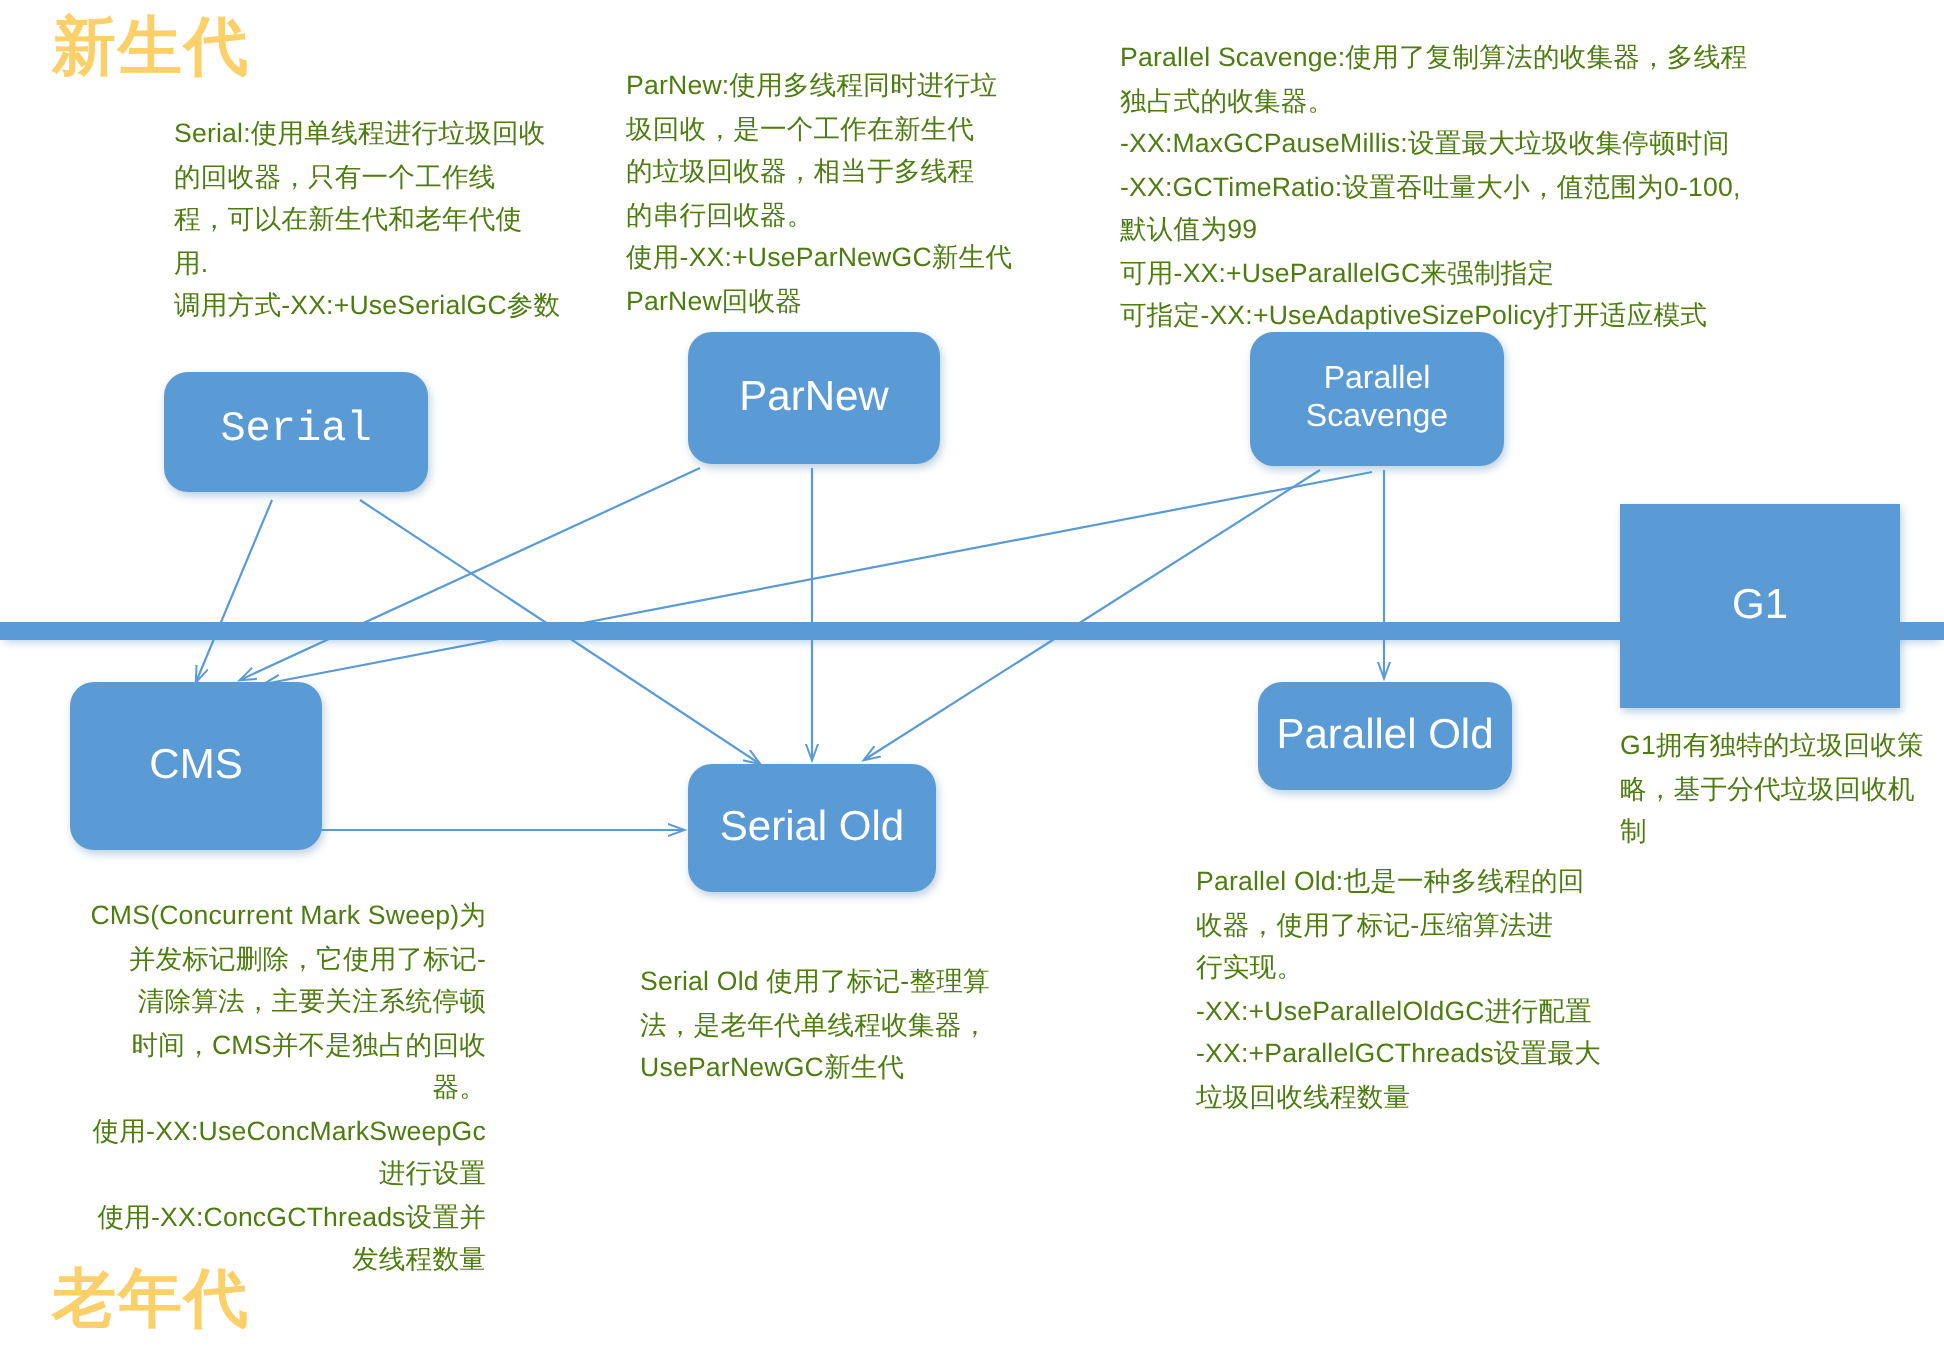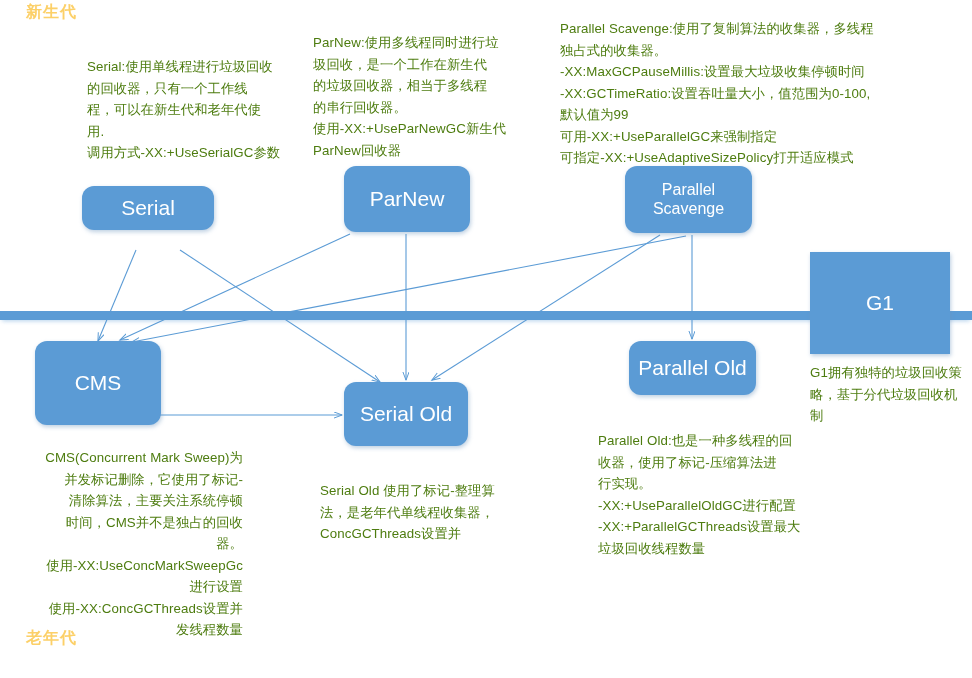--- a/index.html
+++ b/index.html
@@ -16,21 +16,21 @@
   }
   #canvas {
     position: absolute;
     left: 0; top: 0;
     width: 972px;
     height: 678px;
   }
   .gen-label {
     position: absolute;
     color: #fcd068;
-    font-size: 16px;
+    font-size: 32px;
     font-weight: bold;
     letter-spacing: 1px;
     white-space: nowrap;
     text-shadow: 0 1px 0 rgba(255,255,255,0.6);
   }
   #label-young { left: 26px; top: 2px; }
   #label-old   { left: 26px; top: 628px; }
 
   .divider {
     position: absolute;
@@ -51,21 +51,21 @@
     align-items: center;
     justify-content: center;
     text-align: center;
     font-size: 21px;
     line-height: 1.16;
     box-shadow: 1px 2px 4px rgba(110,150,190,0.45);
     z-index: 5;
   }
   .node.square { border-radius: 0; }
 
-  #node-serial    { left: 82px;  top: 186px; width: 132px; height: 44px; }
+  #node-serial    { left: 82px;  top: 186px; width: 132px; height: 60px; font-family: Liberation Mono, monospace; }
   #node-parnew    { left: 344px; top: 166px; width: 126px; height: 66px; }
   #node-psc       { left: 625px; top: 166px; width: 127px; height: 67px; font-size: 16px; }
   #node-g1        { left: 810px; top: 252px; width: 140px; height: 102px; }
   #node-cms       { left: 35px;  top: 341px; width: 126px; height: 84px; }
   #node-serialold { left: 344px; top: 382px; width: 124px; height: 64px; }
   #node-parold    { left: 629px; top: 341px; width: 127px; height: 54px; }
 
   .note {
     position: absolute;
     color: #4d7c0f;
@@ -147,21 +147,21 @@
 并发标记删除，它使用了标记-
 清除算法，主要关注系统停顿
 时间，CMS并不是独占的回收
 器。
 使用-XX:UseConcMarkSweepGc
 进行设置
 使用-XX:ConcGCThreads设置并
 发线程数量</div>
 <div class="note" id="note-serialold">Serial Old 使用了标记-整理算
 法，是老年代单线程收集器，
-ConcGCThreads设置并</div>
+UseParNewGC新生代</div>
 <div class="note" id="note-parold">Parallel Old:也是一种多线程的回
 收器，使用了标记-压缩算法进
 行实现。
 -XX:+UseParallelOldGC进行配置
 -XX:+ParallelGCThreads设置最大
 垃圾回收线程数量</div>
 <div class="note" id="note-g1">G1拥有独特的垃圾回收策
 略，基于分代垃圾回收机
 制</div>
 

